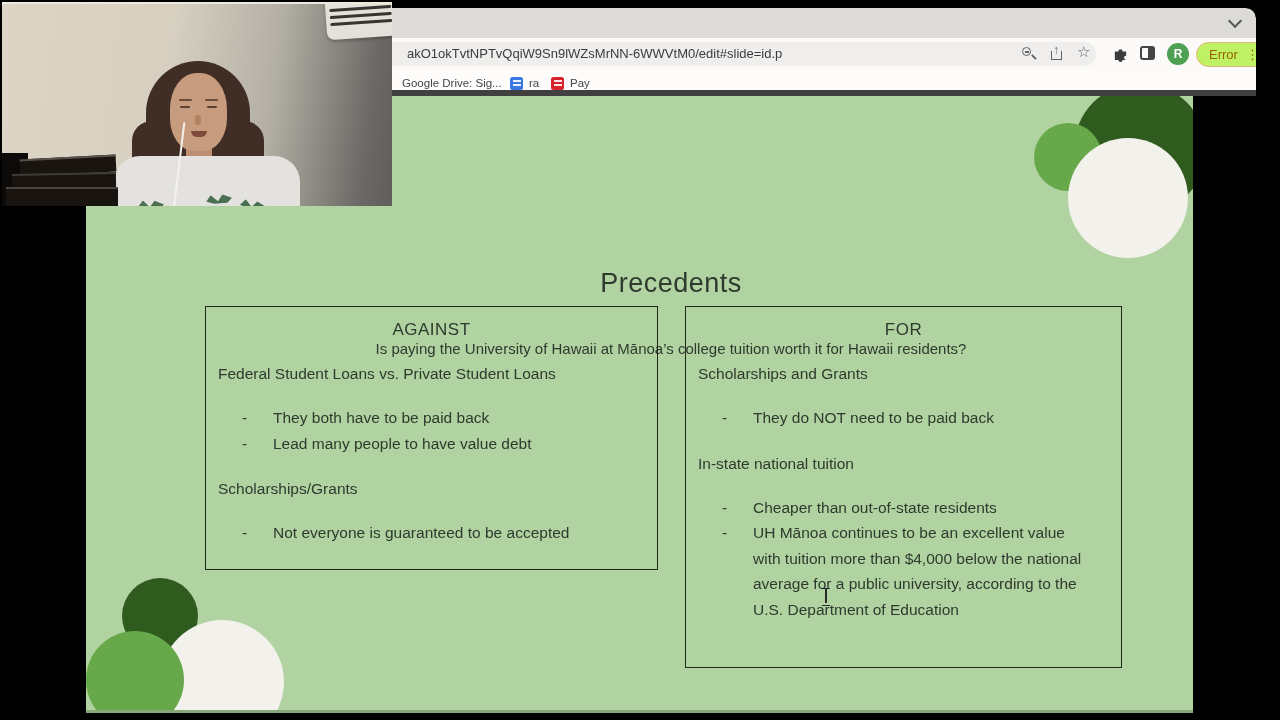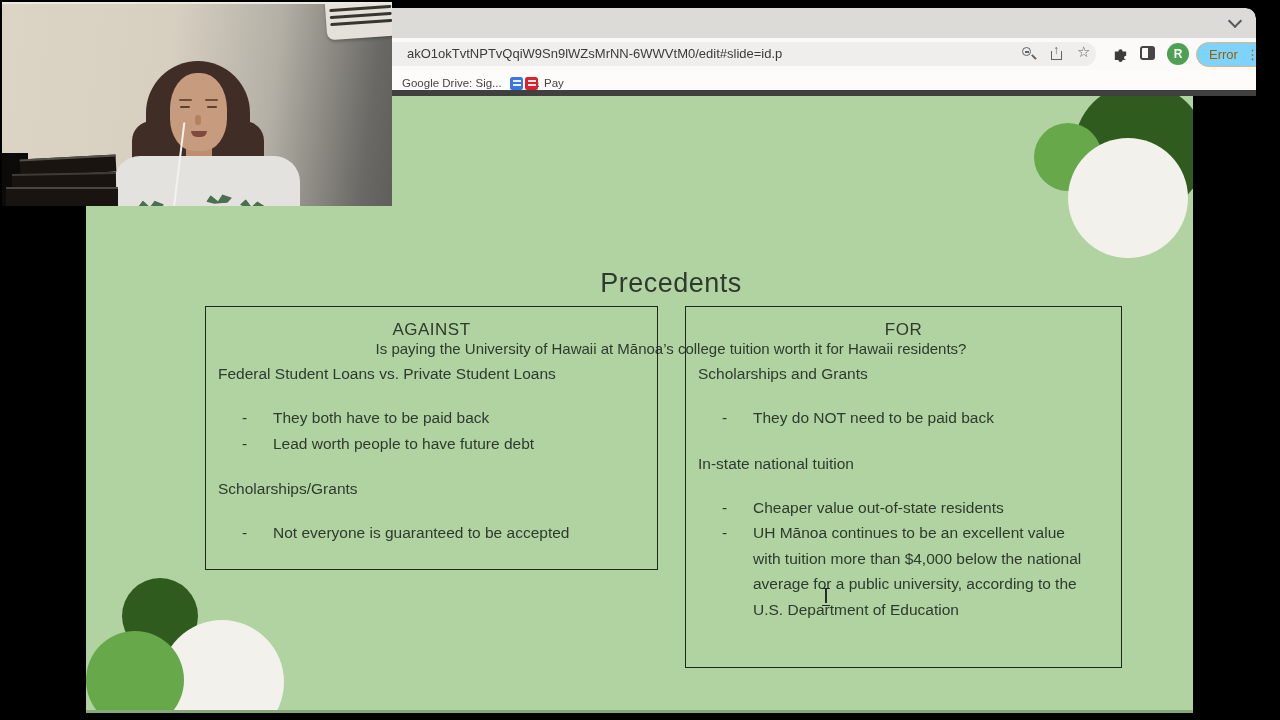--- a/index.html
+++ b/index.html
@@ -36,30 +36,30 @@
   #puzzle-icon { left:1026px; top:7px; }
   #side-panel-icon { left:1054px; top:8px; width:15px; height:14px;
      border:2px solid #454545; border-radius:3px; }
   #side-panel-icon::after { content:""; position:absolute; right:0; top:0; width:5px;
      height:10px; background:#454545; }
   #profile-avatar { left:1081px; top:5px; width:22px; height:22px; border-radius:50%;
      background:var(--avatar-green); color:#fff; font-size:12px; font-weight:bold;
      text-align:center; line-height:22px; }
   #error-button { left:1110px; top:4px; height:25px; padding:0 8px 0 12px;
      border:1.5px solid #e2b679; border-radius:13px; display:flex; align-items:center;
-     gap:8px; color:var(--error-orange); background:#7dd3fc; }
+     gap:8px; color:var(--error-orange); background:#bef264; }
   #error-label { font-size:13px; }
   #kebab-menu-icon { font-size:13px; color:var(--error-orange); }
   #bookmarks-bar { left:0; top:62px; width:1170px; height:26px; background:#fdfcfb;
      border-bottom:6px solid #404040; display:block; }
   .bm-item { top:0; height:26px; display:flex; align-items:center; gap:6px;
      font-size:11.5px; color:#454545; }
   #bookmark-gdrive { left:316px; }
   #bookmark-ra { left:424px; }
-  #bookmark-pay { left:439px; }
+  #bookmark-pay { left:465px; }
   .bm-fav { width:13px; height:13px; border-radius:2.5px; position:relative; }
   .bm-fav.blue { background:#3b77e3; }
   .bm-fav.red  { background:#d7242c; }
   .bm-fav::before, .bm-fav::after { content:""; position:absolute; left:2.5px; right:2.5px;
      height:1.8px; background:rgba(255,255,255,.9); }
   .bm-fav::before { top:3.5px; } .bm-fav::after { top:7.5px; }
 
   
   #content-area { left:0; top:88px; width:1170px; height:617px; background:#000; }
   #slide { left:0; top:0; width:1107px; height:617px; background:var(--slide-green);
@@ -205,21 +205,21 @@
         <div class="box-heading">AGAINST</div>
         <div>
             <div class="sec-label">Federal Student Loans vs. Private Student Loans</div>
             <div class="bullets">
               <div class="bullet">
                 <span class="marker">-</span>
                 <span class="btext">They both have to be paid back</span>
               </div>
               <div class="bullet">
                 <span class="marker">-</span>
-                <span class="btext">Lead worth people to have future debt</span>
+                <span class="btext">Lead many people to have value debt</span>
               </div>
             </div>
             <div class="sec-label">Scholarships/Grants</div>
             <div class="bullets">
               <div class="bullet">
                 <span class="marker">-</span>
                 <span class="btext">Not everyone is guaranteed to be accepted</span>
               </div>
             </div>
           </div>
@@ -232,21 +232,21 @@
             <div class="bullets">
               <div class="bullet">
                 <span class="marker">-</span>
                 <span class="btext">They do NOT need to be paid back</span>
               </div>
             </div>
             <div class="sec-label">In-state national tuition</div>
             <div class="bullets">
               <div class="bullet">
                 <span class="marker">-</span>
-                <span class="btext">Cheaper value out-of-state residents</span>
+                <span class="btext">Cheaper than out-of-state residents</span>
               </div>
               <div class="bullet">
                 <span class="marker">-</span>
                 <span class="btext">UH Mānoa continues to be an excellent value with tuition more than $4,000 below the national average for a public university, according to the U.S. Department of Education</span>
               </div>
             </div>
           </div>
       </div>
 
       <div id="text-cursor" class="abs"></div>

